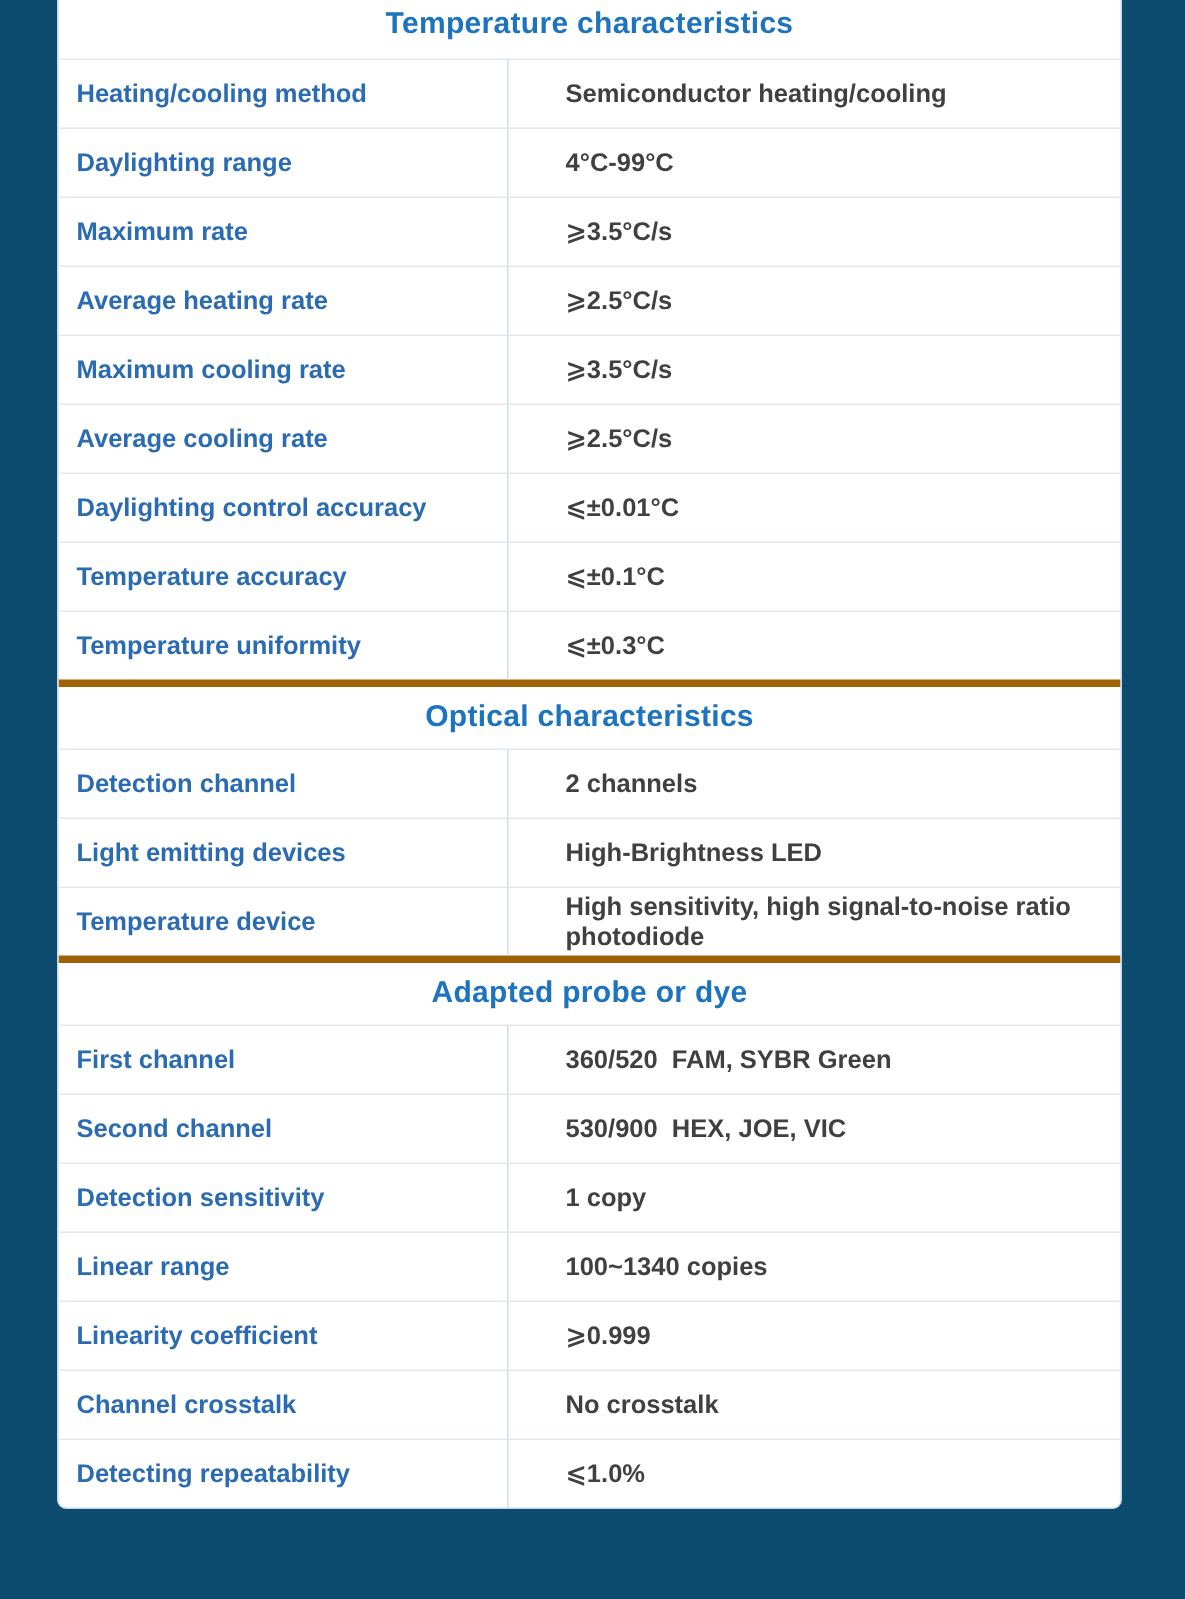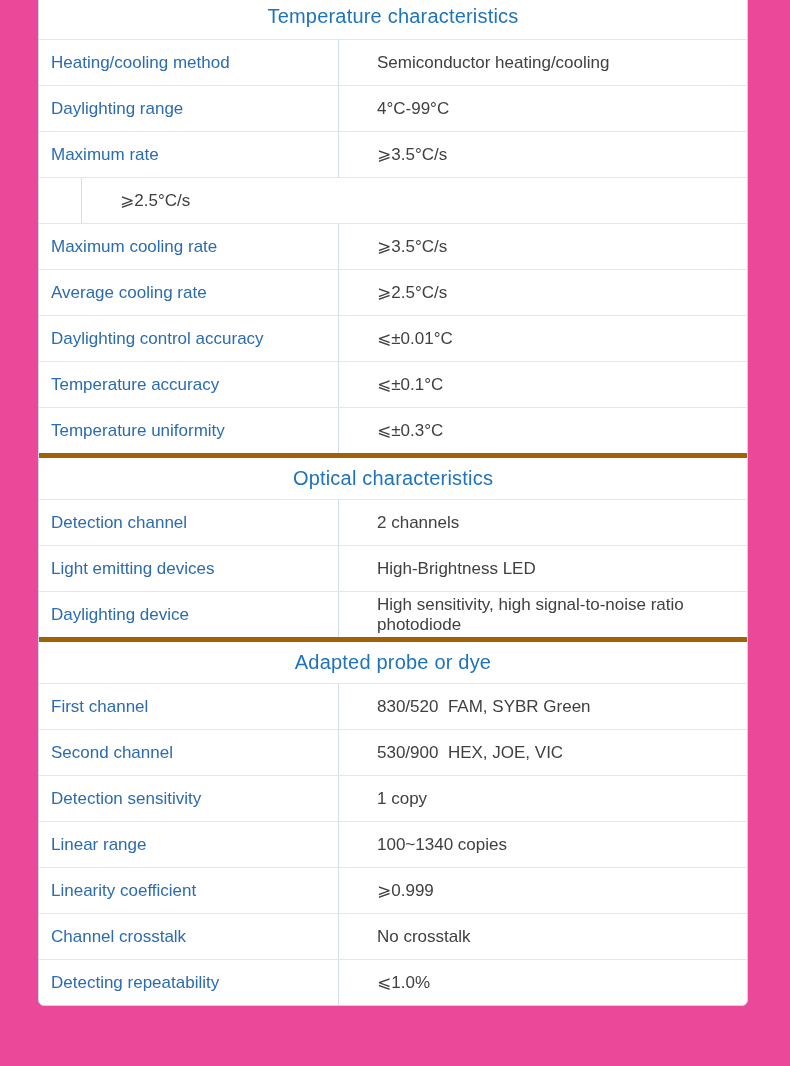--- a/index.html
+++ b/index.html
@@ -8,21 +8,22 @@
     background: #ffffff;
     width: 790px;
     height: 1066px;
     overflow: hidden;
     font-family: "Liberation Sans", "DejaVu Sans", sans-serif;
   }
   .page {
     position: relative;
     width: 790px;
     height: 1066px;
-    background: #ec4899;
+    background: #0c4a6e;
+    font-weight: bold;
   }
   .spec-table {
     position: absolute;
     left: 38px;
     top: -8px; 
     width: 710px;
     box-sizing: border-box;
     border: 1px solid #c3d8ea;
     border-radius: 6px;
     background: #ffffff;
@@ -90,20 +91,21 @@
     </div>
     <div class="spec-row">
       <div class="cell-label">Daylighting range</div>
       <div class="cell-value">4°C-99°C</div>
     </div>
     <div class="spec-row">
       <div class="cell-label">Maximum rate</div>
       <div class="cell-value">⩾3.5°C/s</div>
     </div>
     <div class="spec-row">
+      <div class="cell-label">Average heating rate</div>
       <div class="cell-value">⩾2.5°C/s</div>
     </div>
     <div class="spec-row">
       <div class="cell-label">Maximum cooling rate</div>
       <div class="cell-value">⩾3.5°C/s</div>
     </div>
     <div class="spec-row">
       <div class="cell-label">Average cooling rate</div>
       <div class="cell-value">⩾2.5°C/s</div>
     </div>
@@ -126,31 +128,31 @@
 
     <div class="spec-row">
       <div class="cell-label">Detection channel</div>
       <div class="cell-value">2 channels</div>
     </div>
     <div class="spec-row">
       <div class="cell-label">Light emitting devices</div>
       <div class="cell-value">High-Brightness LED</div>
     </div>
     <div class="spec-row">
-      <div class="cell-label">Daylighting device</div>
+      <div class="cell-label">Temperature device</div>
       <div class="cell-value">High sensitivity, high signal-to-noise ratio photodiode</div>
     </div>
 
     <div class="section-header">
       <span class="title">Adapted probe or dye</span>
     </div>
 
     <div class="spec-row">
       <div class="cell-label">First channel</div>
-      <div class="cell-value">830/520  FAM, SYBR Green</div>
+      <div class="cell-value">360/520  FAM, SYBR Green</div>
     </div>
     <div class="spec-row">
       <div class="cell-label">Second channel</div>
       <div class="cell-value">530/900  HEX, JOE, VIC</div>
     </div>
     <div class="spec-row">
       <div class="cell-label">Detection sensitivity</div>
       <div class="cell-value">1 copy</div>
     </div>
     <div class="spec-row">

